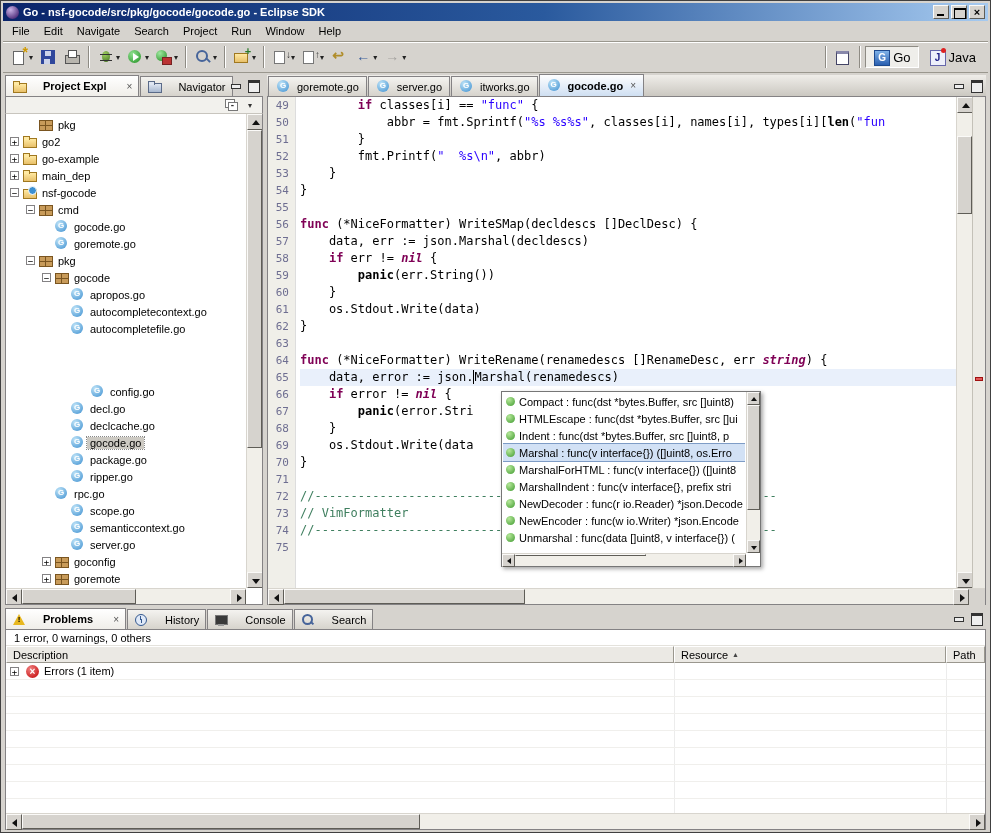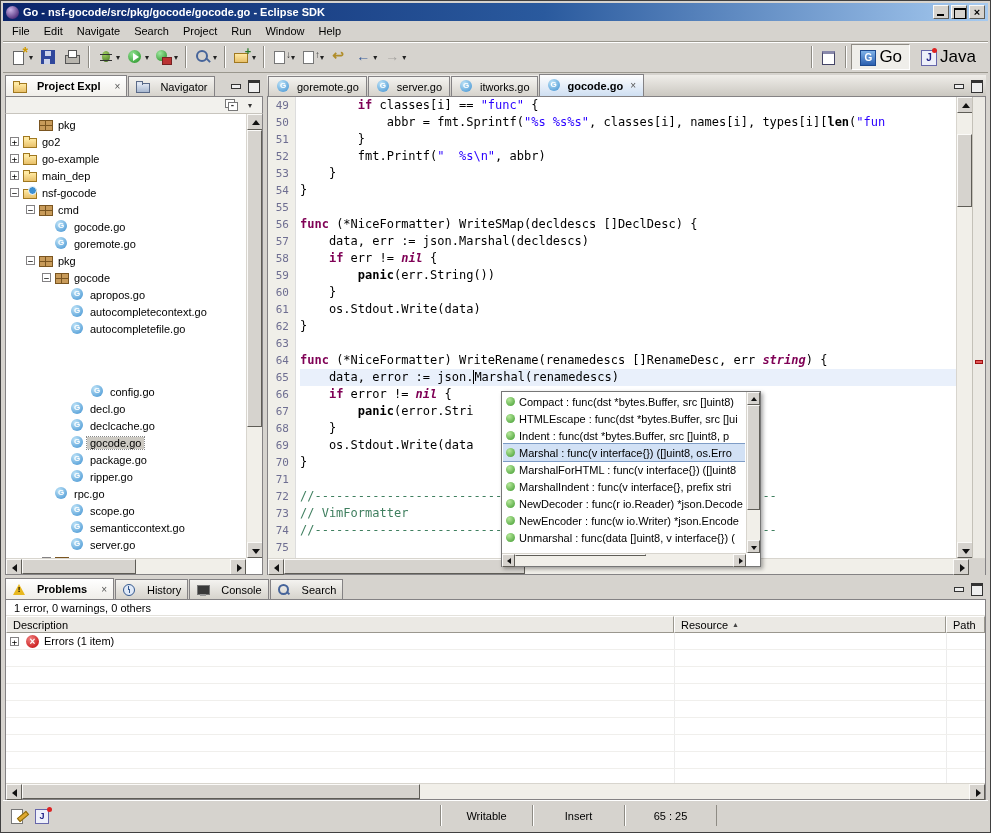--- a/index.html
+++ b/index.html
@@ -22,21 +22,21 @@
   .toolbar{height:32px;flex:none;display:flex;align-items:center;padding:2px 4px;border-top:1px solid #9a978e;border-bottom:1px solid #9a978e;box-shadow:inset 0 1px 0 #fff;}
   .tbgroup{display:flex;align-items:center;}
   .tbtn{display:inline-flex;align-items:center;padding:2px 2px;margin:0 1px;}
   .tbtn.off .ic{opacity:.4;filter:grayscale(1);}
   .dd{font-size:8px;color:#222;margin-left:1px;}
   .tsep{width:2px;height:22px;margin:0 4px;border-left:1px solid #8e8b84;border-right:1px solid #fff;display:inline-block;}
   .toolbar-right{margin-left:auto;display:flex;align-items:center;}
   .pgroup{display:flex;align-items:center;gap:2px;}
   .pbtn{display:inline-flex;align-items:center;gap:4px;padding:2px 7px;border:1px solid transparent;}
   .pbtn.active{border-color:#8e8b84 #fff #fff #8e8b84;background:#efeeea;}
-  .plabel{font-size:17px;text-align:right;}
+  .plabel{font-size:13px;text-align:right;}
 
   
   .ic{width:18px;height:18px;position:relative;display:inline-block;}
   .ic16{width:16px;height:16px;position:relative;display:inline-block;}
   .ic-new::before{content:"";position:absolute;left:3px;top:3px;width:9px;height:12px;background:#fff;border:1px solid #666;}
   .ic-new::after{content:"*";position:absolute;right:0px;top:-4px;color:#d09a00;font-size:14px;font-weight:bold;}
   .ic-save::before{content:"";position:absolute;left:2px;top:2px;width:14px;height:14px;background:#30479c;}
   .ic-save::after{content:"";position:absolute;left:6px;top:3px;width:6px;height:5px;background:#cdd4ea;box-shadow:-1px 8px 0 #cdd4ea;}
   .ic-print::before{content:"";position:absolute;left:2px;top:7px;width:13px;height:7px;background:#b8b5ae;border:1px solid #555;}
   .ic-print::after{content:"";position:absolute;left:5px;top:2px;width:7px;height:6px;background:#fff;border:1px solid #555;}
@@ -62,21 +62,21 @@
   .ic-persp-java::after{content:"";position:absolute;right:-1px;top:-1px;width:5px;height:5px;border-radius:50%;background:#d22;}
 
   
   .main{flex:1;display:flex;min-height:0;padding:2px 2px 0 2px;}
   .sash-v{width:4px;flex:none;}
   .sash-h{height:3px;flex:none;}
 
   
   .view-tabbar{height:21px;flex:none;display:flex;align-items:flex-end;position:relative;}
   .vtabs{display:flex;align-items:flex-end;}
-  .vtab{display:inline-flex;align-items:center;gap:11px;height:20px;padding:0 6px;border:1px solid #848284;border-bottom:none;background:linear-gradient(#f4f3f0,#d6d3cc);margin-right:1px;white-space:nowrap;}
+  .vtab{display:inline-flex;align-items:center;gap:17px;height:20px;padding:0 6px;border:1px solid #848284;border-bottom:none;background:linear-gradient(#f4f3f0,#d6d3cc);margin-right:1px;white-space:nowrap;}
   .vtab.active{background:linear-gradient(#ffffff,#f0eee9);font-weight:bold;height:21px;}
   .vclose,.eclose{font-size:10px;color:#555;margin-left:3px;font-weight:normal;}
   .mmbar{position:absolute;right:2px;top:3px;display:flex;gap:3px;}
   .mm{width:15px;height:14px;position:relative;display:inline-block;}
   .mm-min::before{content:"";position:absolute;left:3px;bottom:3px;width:8px;height:3px;border:1px solid #333;background:#eee;}
   .mm-max::before{content:"";position:absolute;left:2px;top:2px;width:10px;height:9px;border:1px solid #333;border-top-width:3px;background:#eee;}
 
   .vic{width:14px;height:13px;position:relative;flex:none;display:inline-block;}
   .vic-projexp::before,.vic-navigator::before{content:"";position:absolute;left:1px;top:3px;width:12px;height:8px;background:linear-gradient(#ffe9a2,#e8c06a);border:1px solid #a07820;}
   .vic-projexp::after,.vic-navigator::after{content:"";position:absolute;left:1px;top:1px;width:5px;height:3px;background:#ffe9a2;border:1px solid #a07820;border-bottom:none;}
@@ -672,24 +672,14 @@
       <div class="sbh">
         <span class="sb-btn sb-left"></span>
         <span class="sb-track">
             <span class="sb-thumb" style="left:0;width:42%;"></span>
           </span>
         <span class="sb-btn sb-right"></span>
       </div>
     </div>
   </div>
 
-  <div class="statusbar">
-    <span class="sic sic-edit"></span>
-    <span class="sic sic-java"></span>
-    <span class="scells" id="statusCells">
-        <span class="scell">Writable</span>
-        <span class="scell">Insert</span>
-        <span class="scell">65 : 25</span>
-        <span class="scell endcap"></span>
-      </span>
-  </div>
 
 </div>
 
 </body></html>

